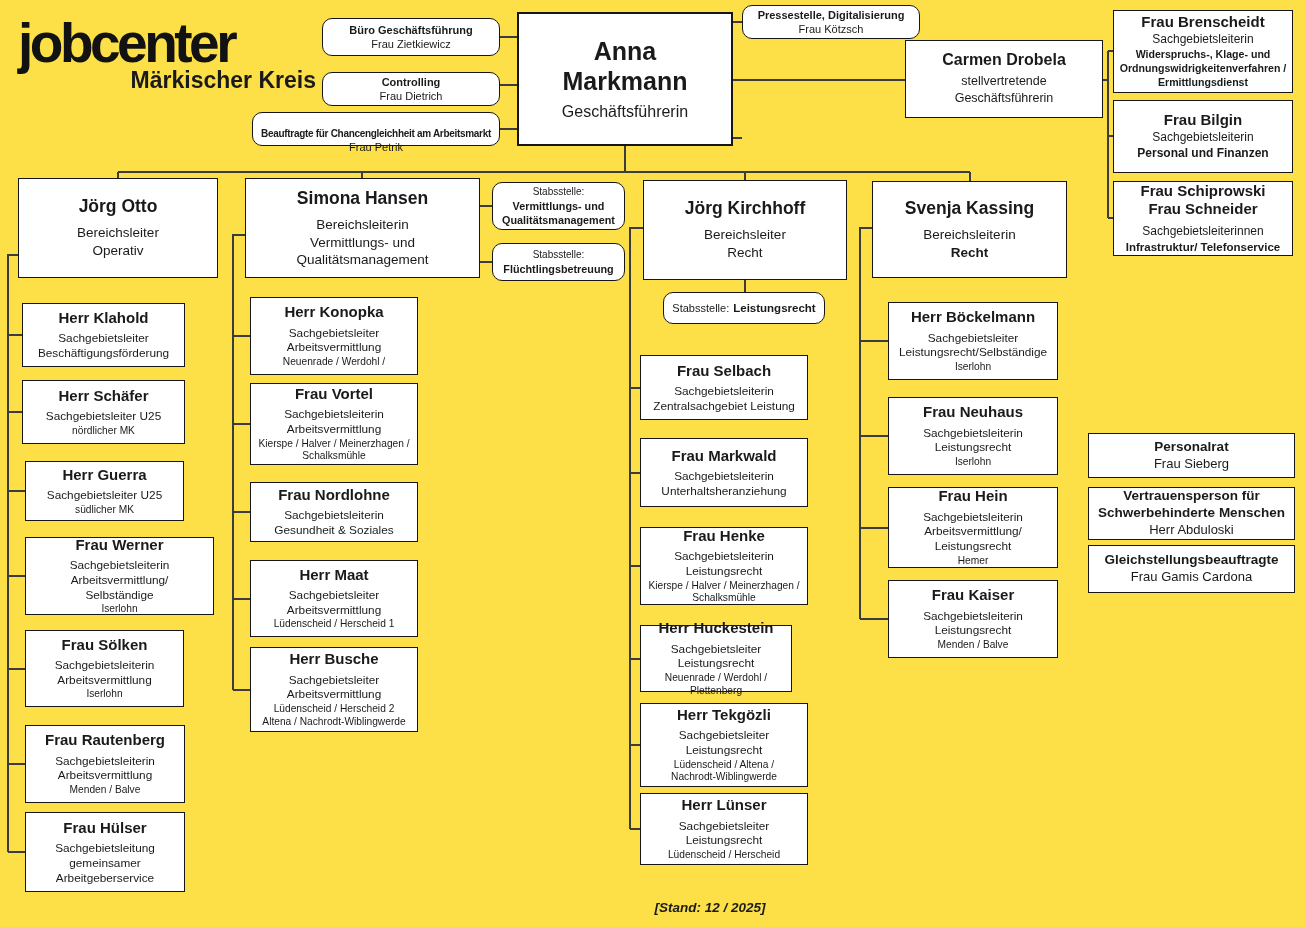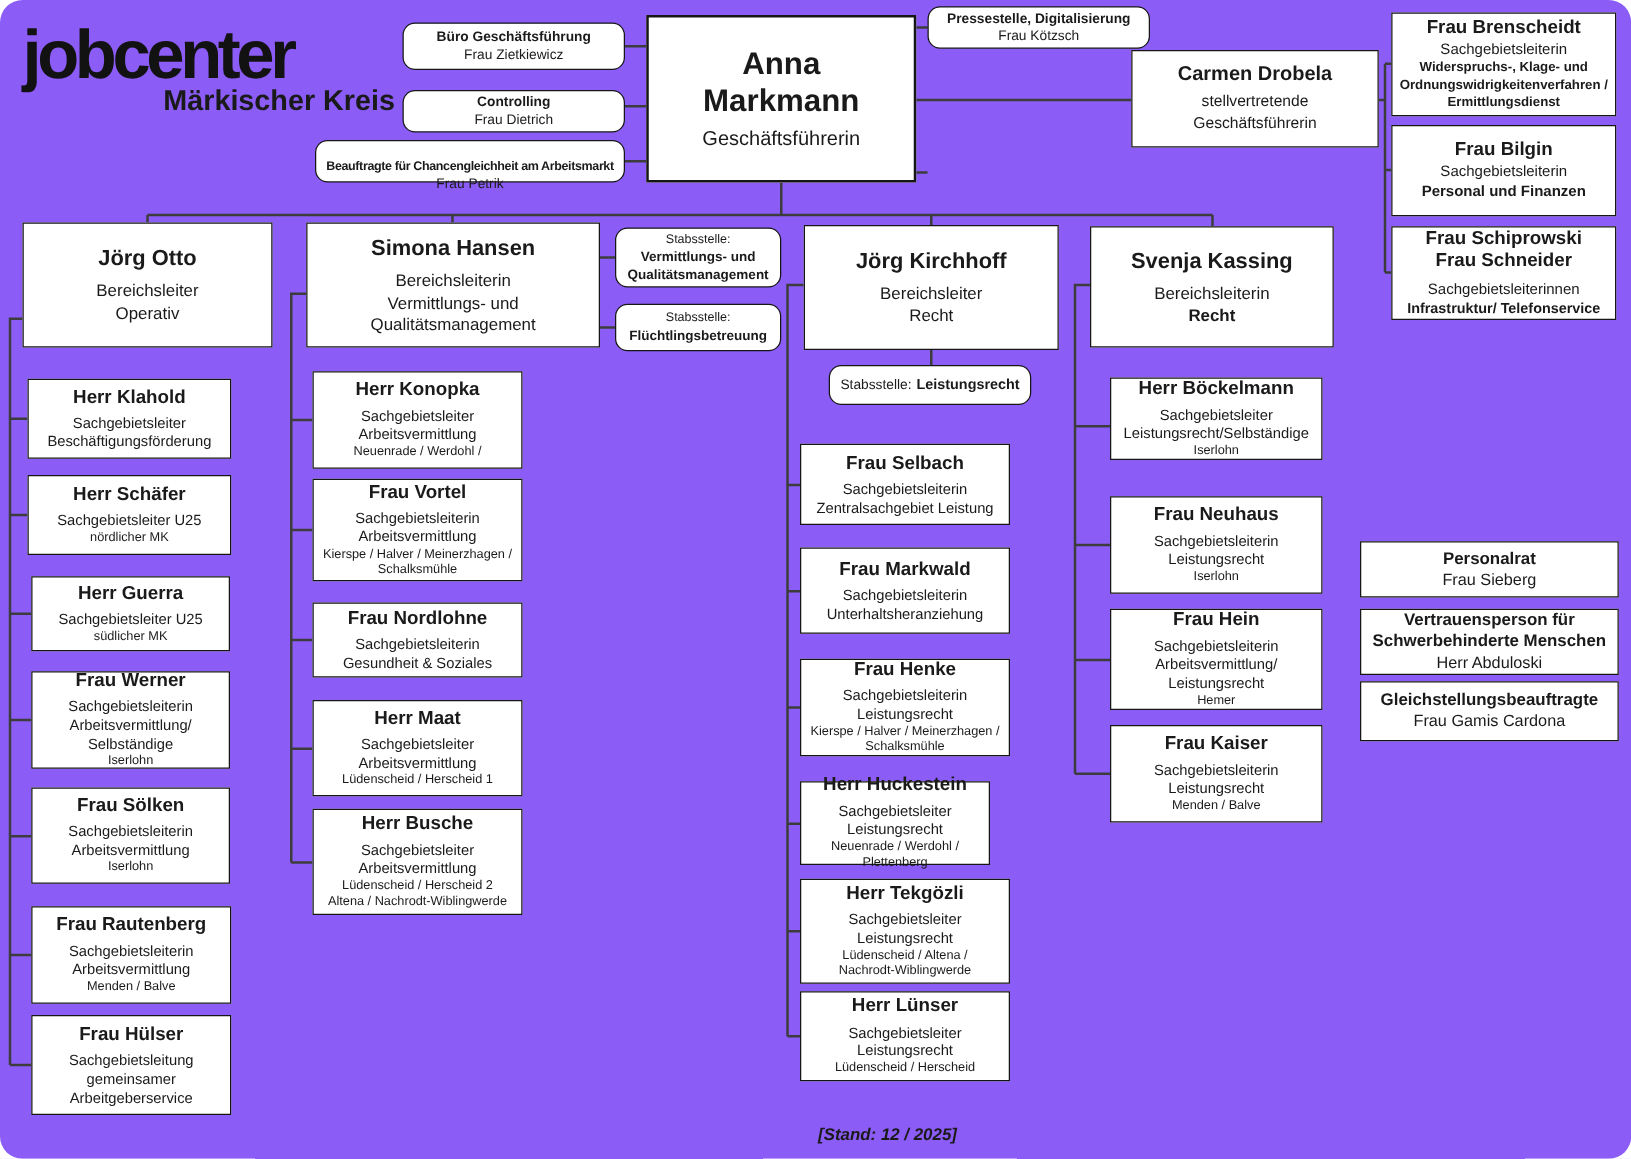--- a/index.html
+++ b/index.html
@@ -1,17 +1,17 @@
 <!DOCTYPE html>
 <html><head>
 <meta charset="utf-8">
 <style>
   html,body{margin:0;padding:0;background:#ffffff;}
-  .canvas{position:relative;width:1305px;height:927px;background:#8b5cf6;overflow:hidden;
-          font-family:"Liberation Sans","DejaVu Sans",sans-serif;color:#1a1a1a;border-radius:18px;}
+  .canvas{position:relative;width:1305px;height:927px;background:#fde047;overflow:hidden;
+          font-family:"Liberation Sans","DejaVu Sans",sans-serif;color:#1a1a1a;}
   svg.lines{position:absolute;left:0;top:0;z-index:0;}
   .box{position:absolute;background:#ffffff;border:1.6px solid #161616;box-sizing:border-box;
        display:flex;flex-direction:column;align-items:center;justify-content:center;
        text-align:center;z-index:1;padding:15px 4px;}
   .rounded{border-radius:10px;border-width:1.5px;}
   
   .nm{font-weight:bold;font-size:15px;line-height:1.15;white-space:pre-line;margin-bottom:5px;}
   .rl{font-weight:normal;font-size:11.8px;line-height:1.25;white-space:pre-line;}
   .ar{font-weight:normal;font-size:10.2px;line-height:1.25;white-space:pre-line;margin-top:1px;}
   
@@ -164,21 +164,21 @@
   <div class="box sub" style="left:22px;top:380px;width:163px;height:64px">
     <div class="nm">Herr Schäfer</div>
     <div class="rl">Sachgebietsleiter U25</div>
     <div class="ar">nördlicher MK</div>
   </div>
   <div class="box sub" style="left:25px;top:461px;width:159px;height:60px">
     <div class="nm">Herr Guerra</div>
     <div class="rl">Sachgebietsleiter U25</div>
     <div class="ar">südlicher MK</div>
   </div>
-  <div class="box sub" style="left:25px;top:537px;width:159px;height:78px">
+  <div class="box sub" style="left:25px;top:537px;width:189px;height:78px">
     <div class="nm">Frau Werner</div>
     <div class="rl">Sachgebietsleiterin
 Arbeitsvermittlung/
 Selbständige</div>
     <div class="ar">Iserlohn</div>
   </div>
   <div class="box sub" style="left:25px;top:630px;width:159px;height:77px">
     <div class="nm">Frau Sölken</div>
     <div class="rl">Sachgebietsleiterin
 Arbeitsvermittlung</div>
@@ -259,21 +259,21 @@
     <div class="ar">Lüdenscheid / Altena /
 Nachrodt-Wiblingwerde</div>
   </div>
   <div class="box sub" style="left:640px;top:793px;width:168px;height:72px">
     <div class="nm">Herr Lünser</div>
     <div class="rl">Sachgebietsleiter
 Leistungsrecht</div>
     <div class="ar">Lüdenscheid / Herscheid</div>
   </div>
 
-  <div class="box sub" style="left:888px;top:302px;width:170px;height:66px">
+  <div class="box sub" style="left:888px;top:302px;width:170px;height:78px">
     <div class="nm">Herr Böckelmann</div>
     <div class="rl">Sachgebietsleiter
 Leistungsrecht/Selbständige</div>
     <div class="ar">Iserlohn</div>
   </div>
   <div class="box sub" style="left:888px;top:397px;width:170px;height:78px">
     <div class="nm">Frau Neuhaus</div>
     <div class="rl">Sachgebietsleiterin
 Leistungsrecht</div>
     <div class="ar">Iserlohn</div>

